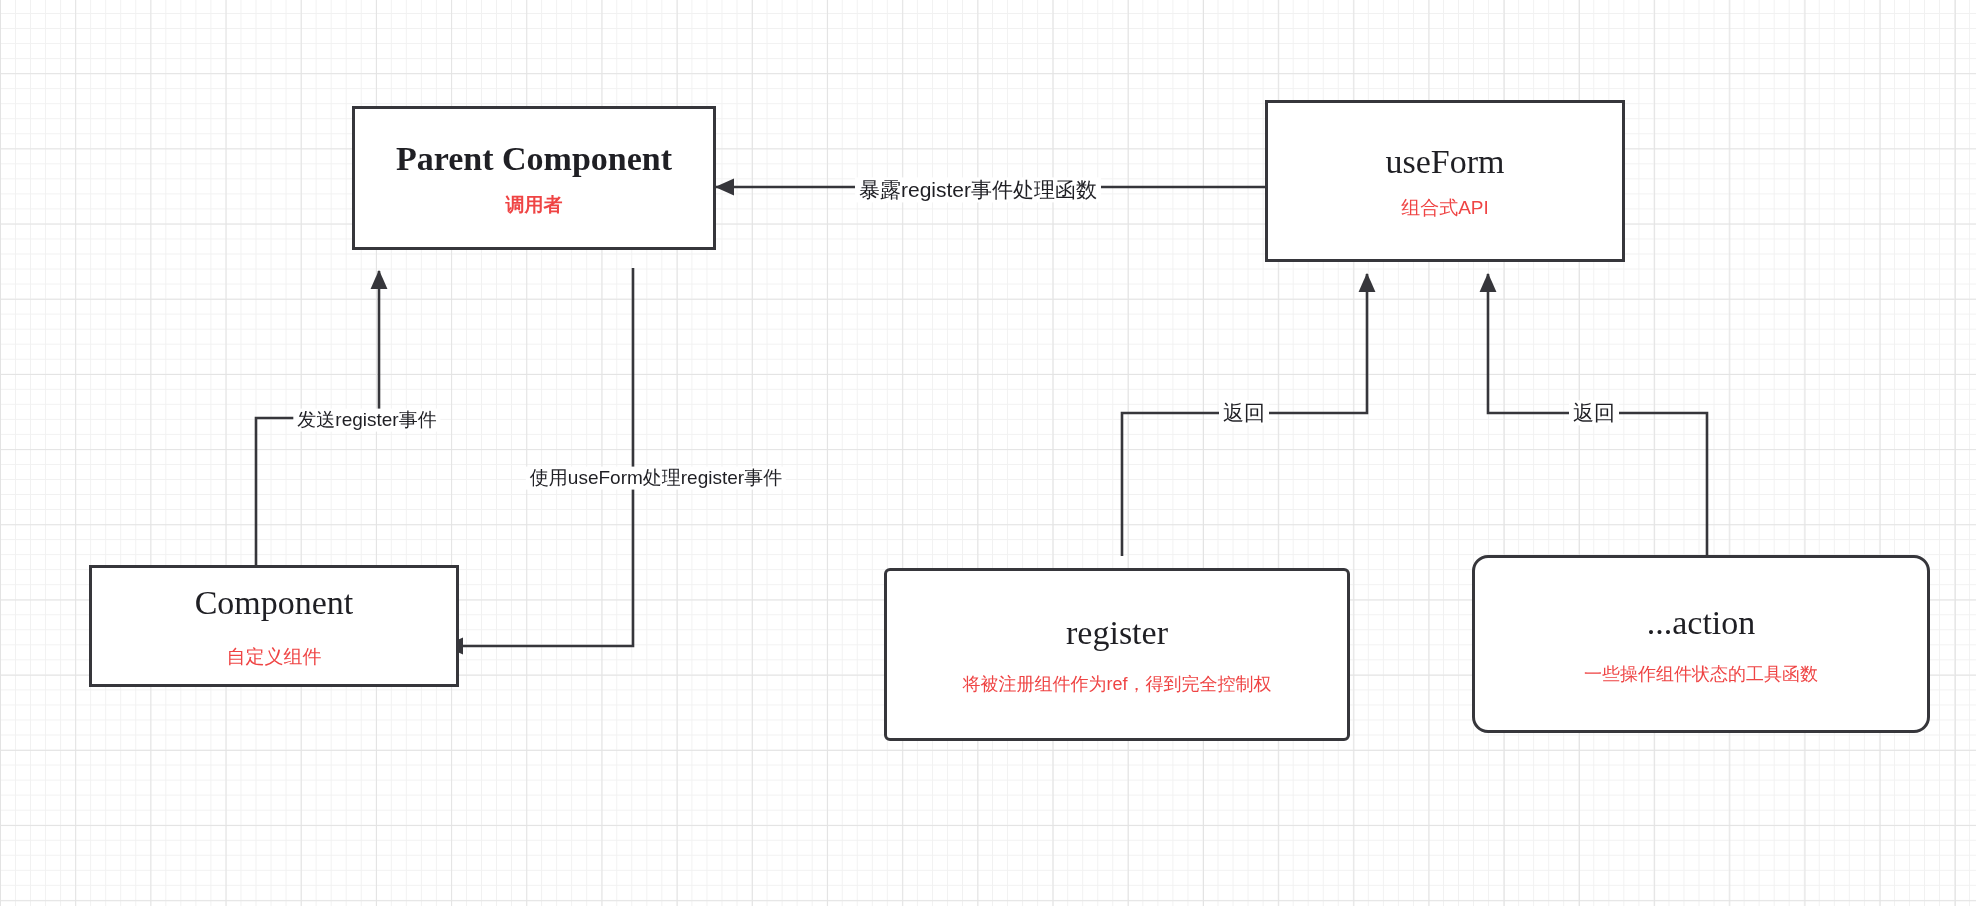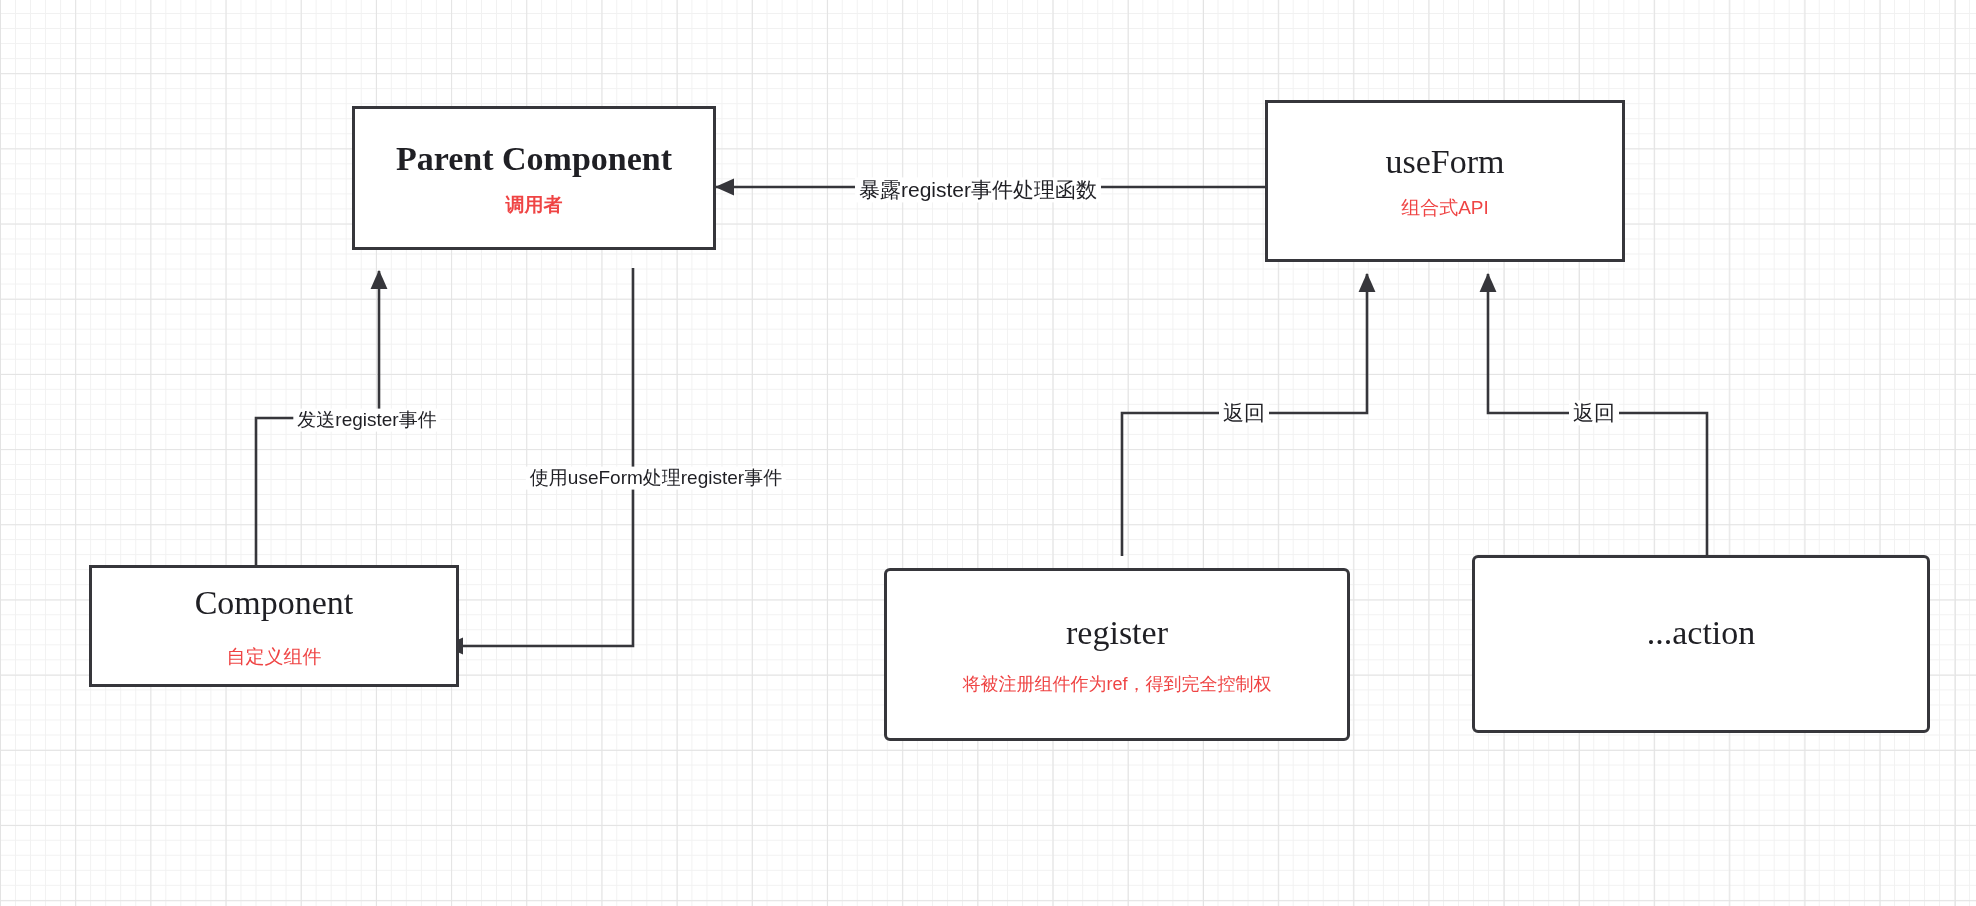--- a/index.html
+++ b/index.html
@@ -116,22 +116,23 @@
   <div class="node" id="n-component" style="left:89px; top:565px; width:370px; height:122px;gap:8px;">
     <div class="node-title">Component</div>
     <div class="node-sub">自定义组件</div>
   </div>
 
   <div class="node rounded" id="n-register" style="left:884px; top:555px; width:466px; height:173px;margin-top:13px;">
     <div class="node-title">register</div>
     <div class="node-sub big">将被注册组件作为ref，得到完全控制权</div>
   </div>
 
-  <div class="node rounded" id="n-action" style="left:1472px; top:555px; width:458px; height:178px;">
+  <div class="node rounded" id="n-action" style="left:1472px; top:555px; width:458px; height:178px;border-radius:16px;">
     <div class="node-title">...action</div>
+    <div class="node-sub big">一些操作组件状态的工具函数</div>
   </div>
 
   <div class="edge-label" style="left:978px; top:190px;">暴露register事件处理函数</div>
 
   <div class="edge-label lg" style="left:367px; top:420px;">发送register事件</div>
 
   <div class="edge-label lg" style="left:656px; top:478px;">使用useForm处理register事件</div>
 
   <div class="edge-label" style="left:1244px; top:413px;">返回</div>
 

